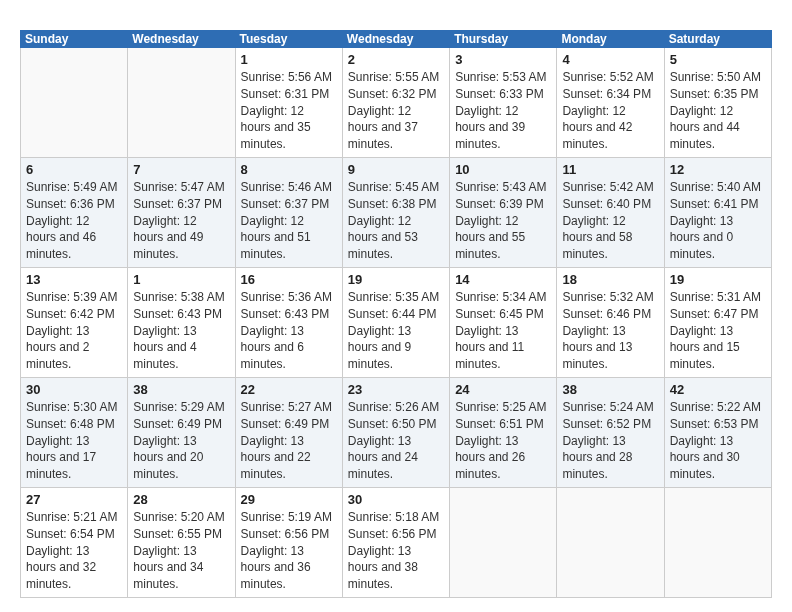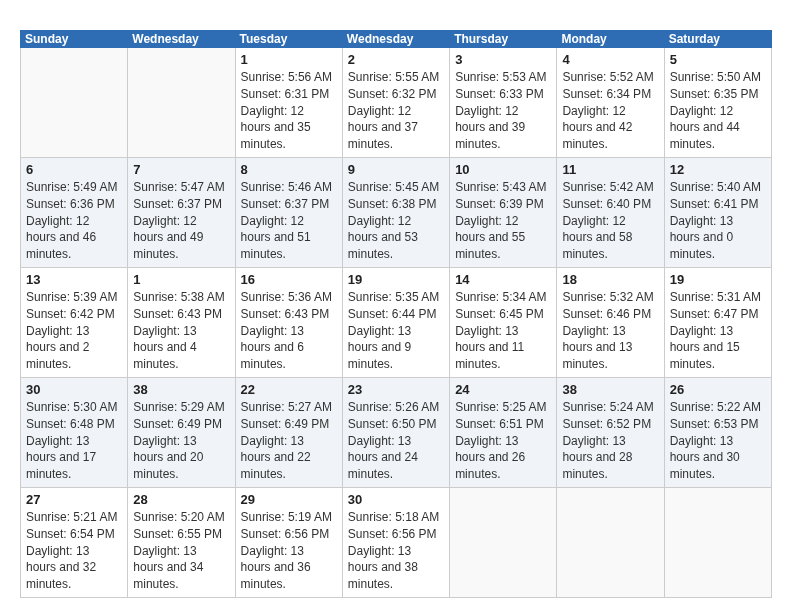--- a/index.html
+++ b/index.html
@@ -205,21 +205,21 @@
         </td>
         <td>
           <span class="day-number">24</span>
           <div class="day-info">Sunrise: 5:25 AM<br>Sunset: 6:51 PM<br>Daylight: 13 hours and 26 minutes.</div>
         </td>
         <td>
           <span class="day-number">38</span>
           <div class="day-info">Sunrise: 5:24 AM<br>Sunset: 6:52 PM<br>Daylight: 13 hours and 28 minutes.</div>
         </td>
         <td>
-          <span class="day-number">26</span>
+          <span class="day-number">42</span>
           <div class="day-info">Sunrise: 5:22 AM<br>Sunset: 6:53 PM<br>Daylight: 13 hours and 30 minutes.</div>
         </td>
       </tr>
       <tr>
         <td>
           <span class="day-number">27</span>
           <div class="day-info">Sunrise: 5:21 AM<br>Sunset: 6:54 PM<br>Daylight: 13 hours and 32 minutes.</div>
         </td>
         <td>
           <span class="day-number">28</span>

